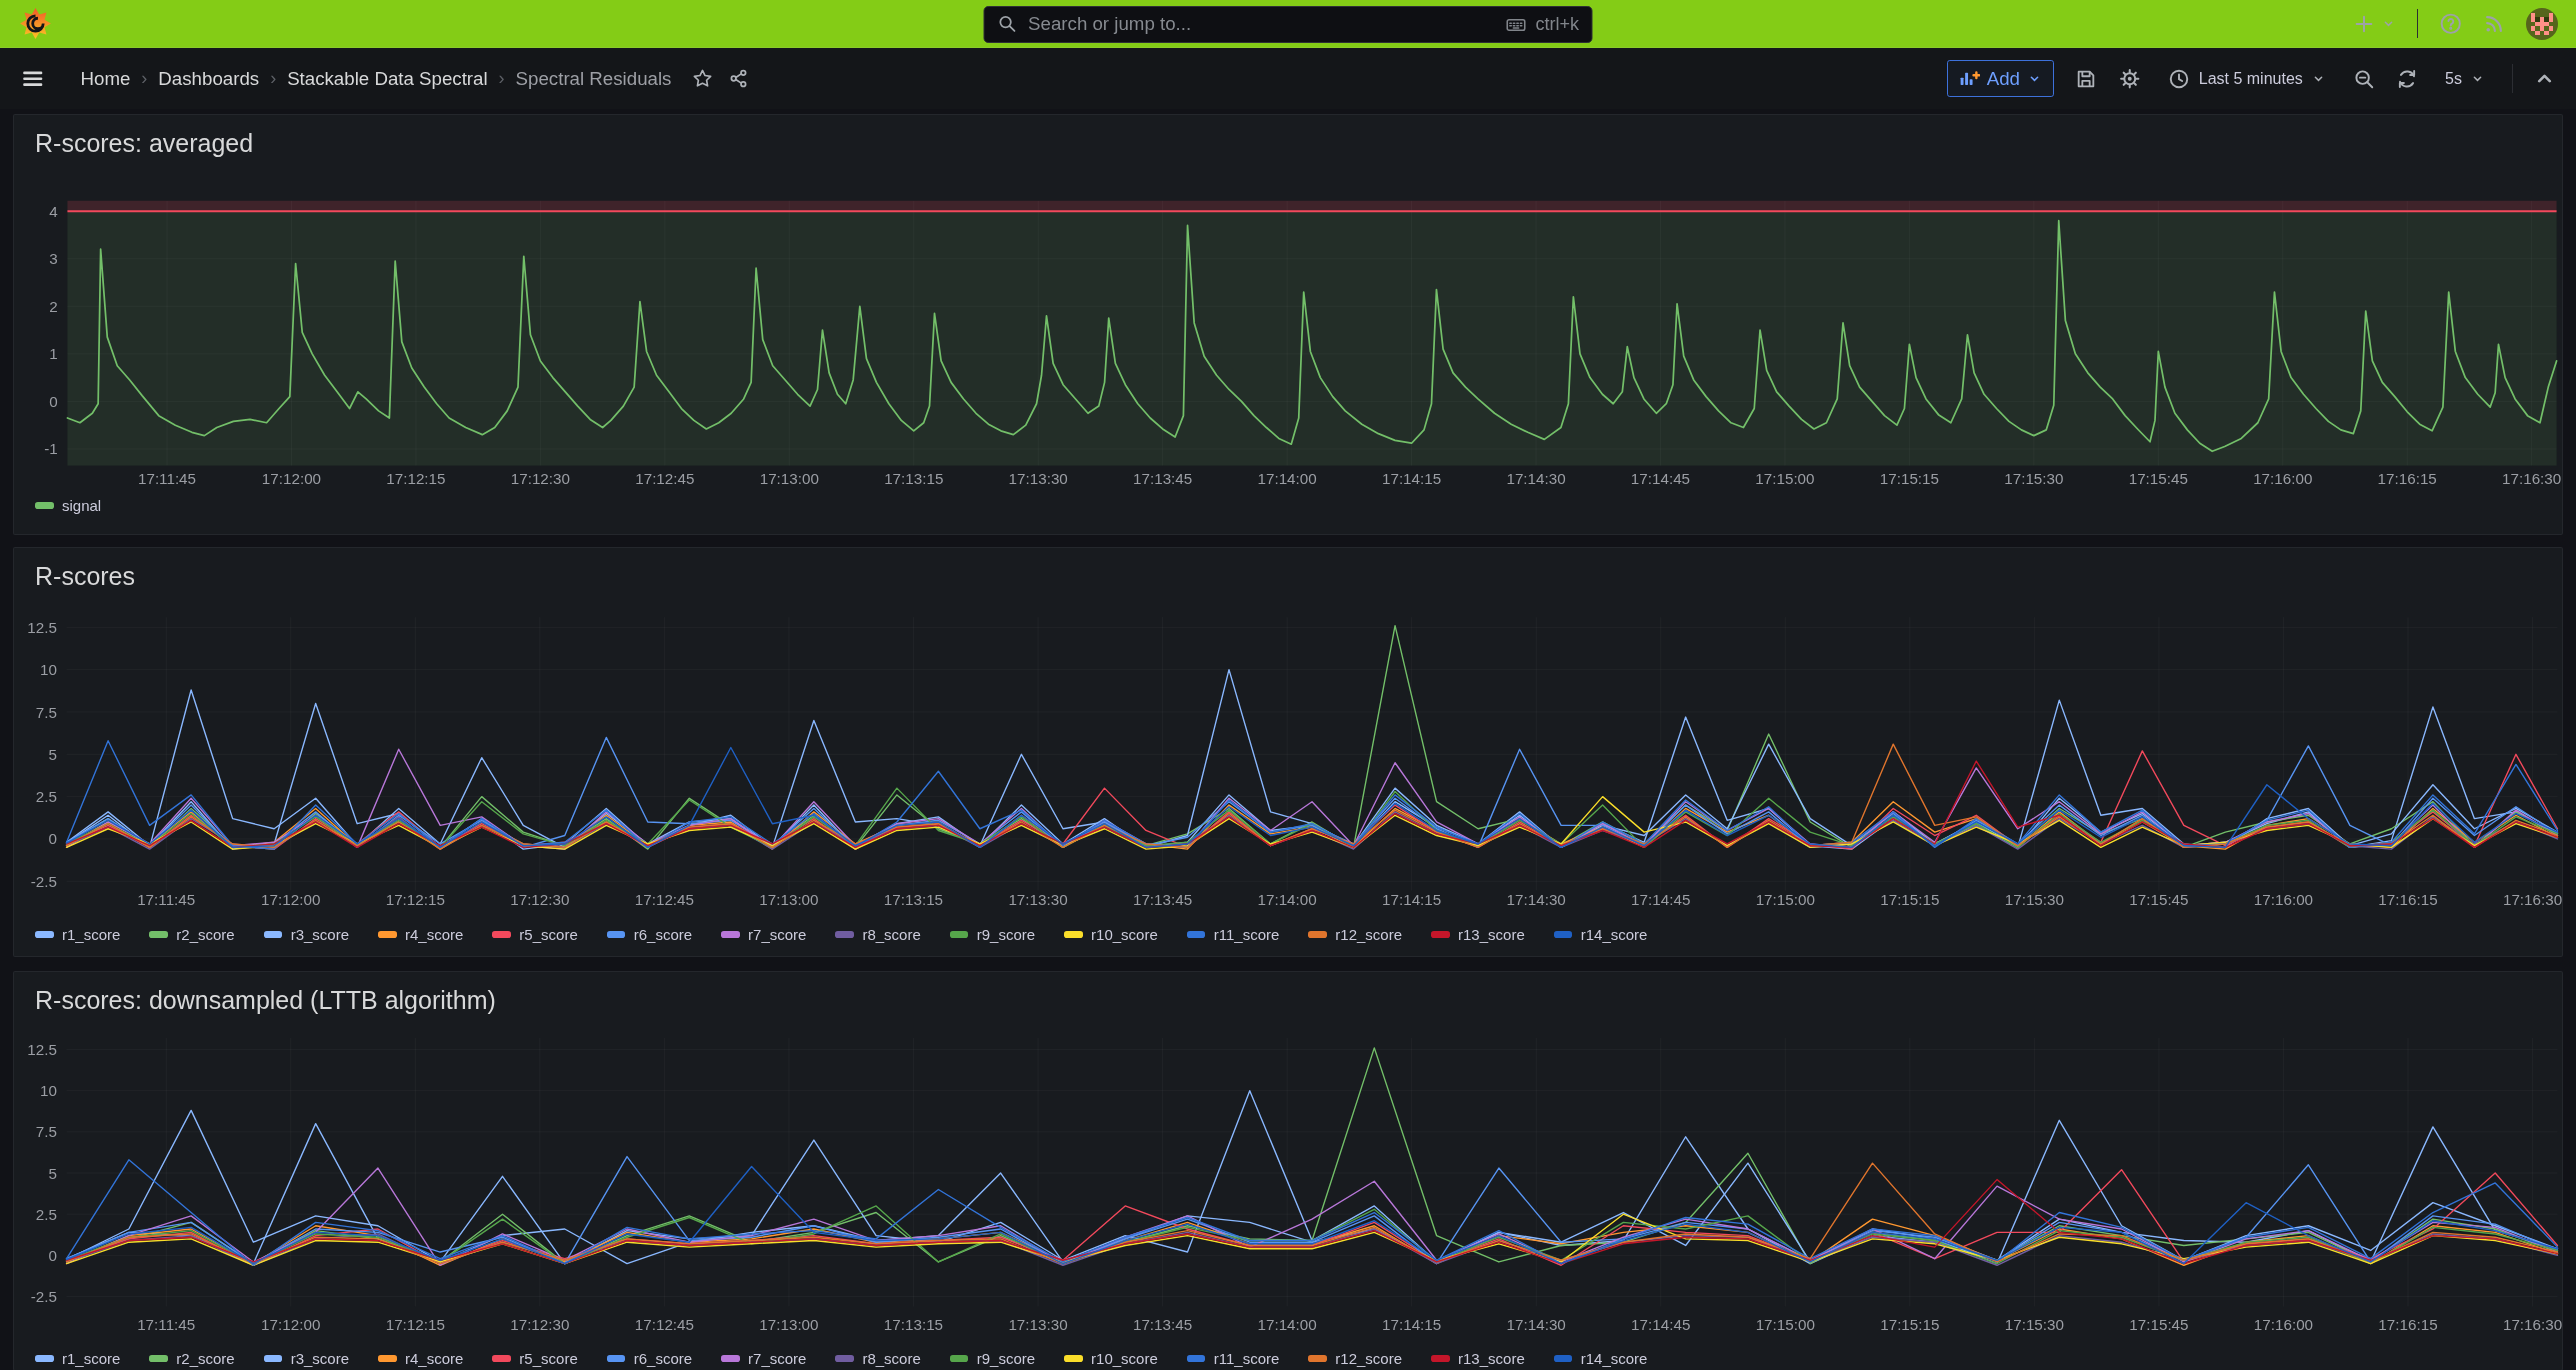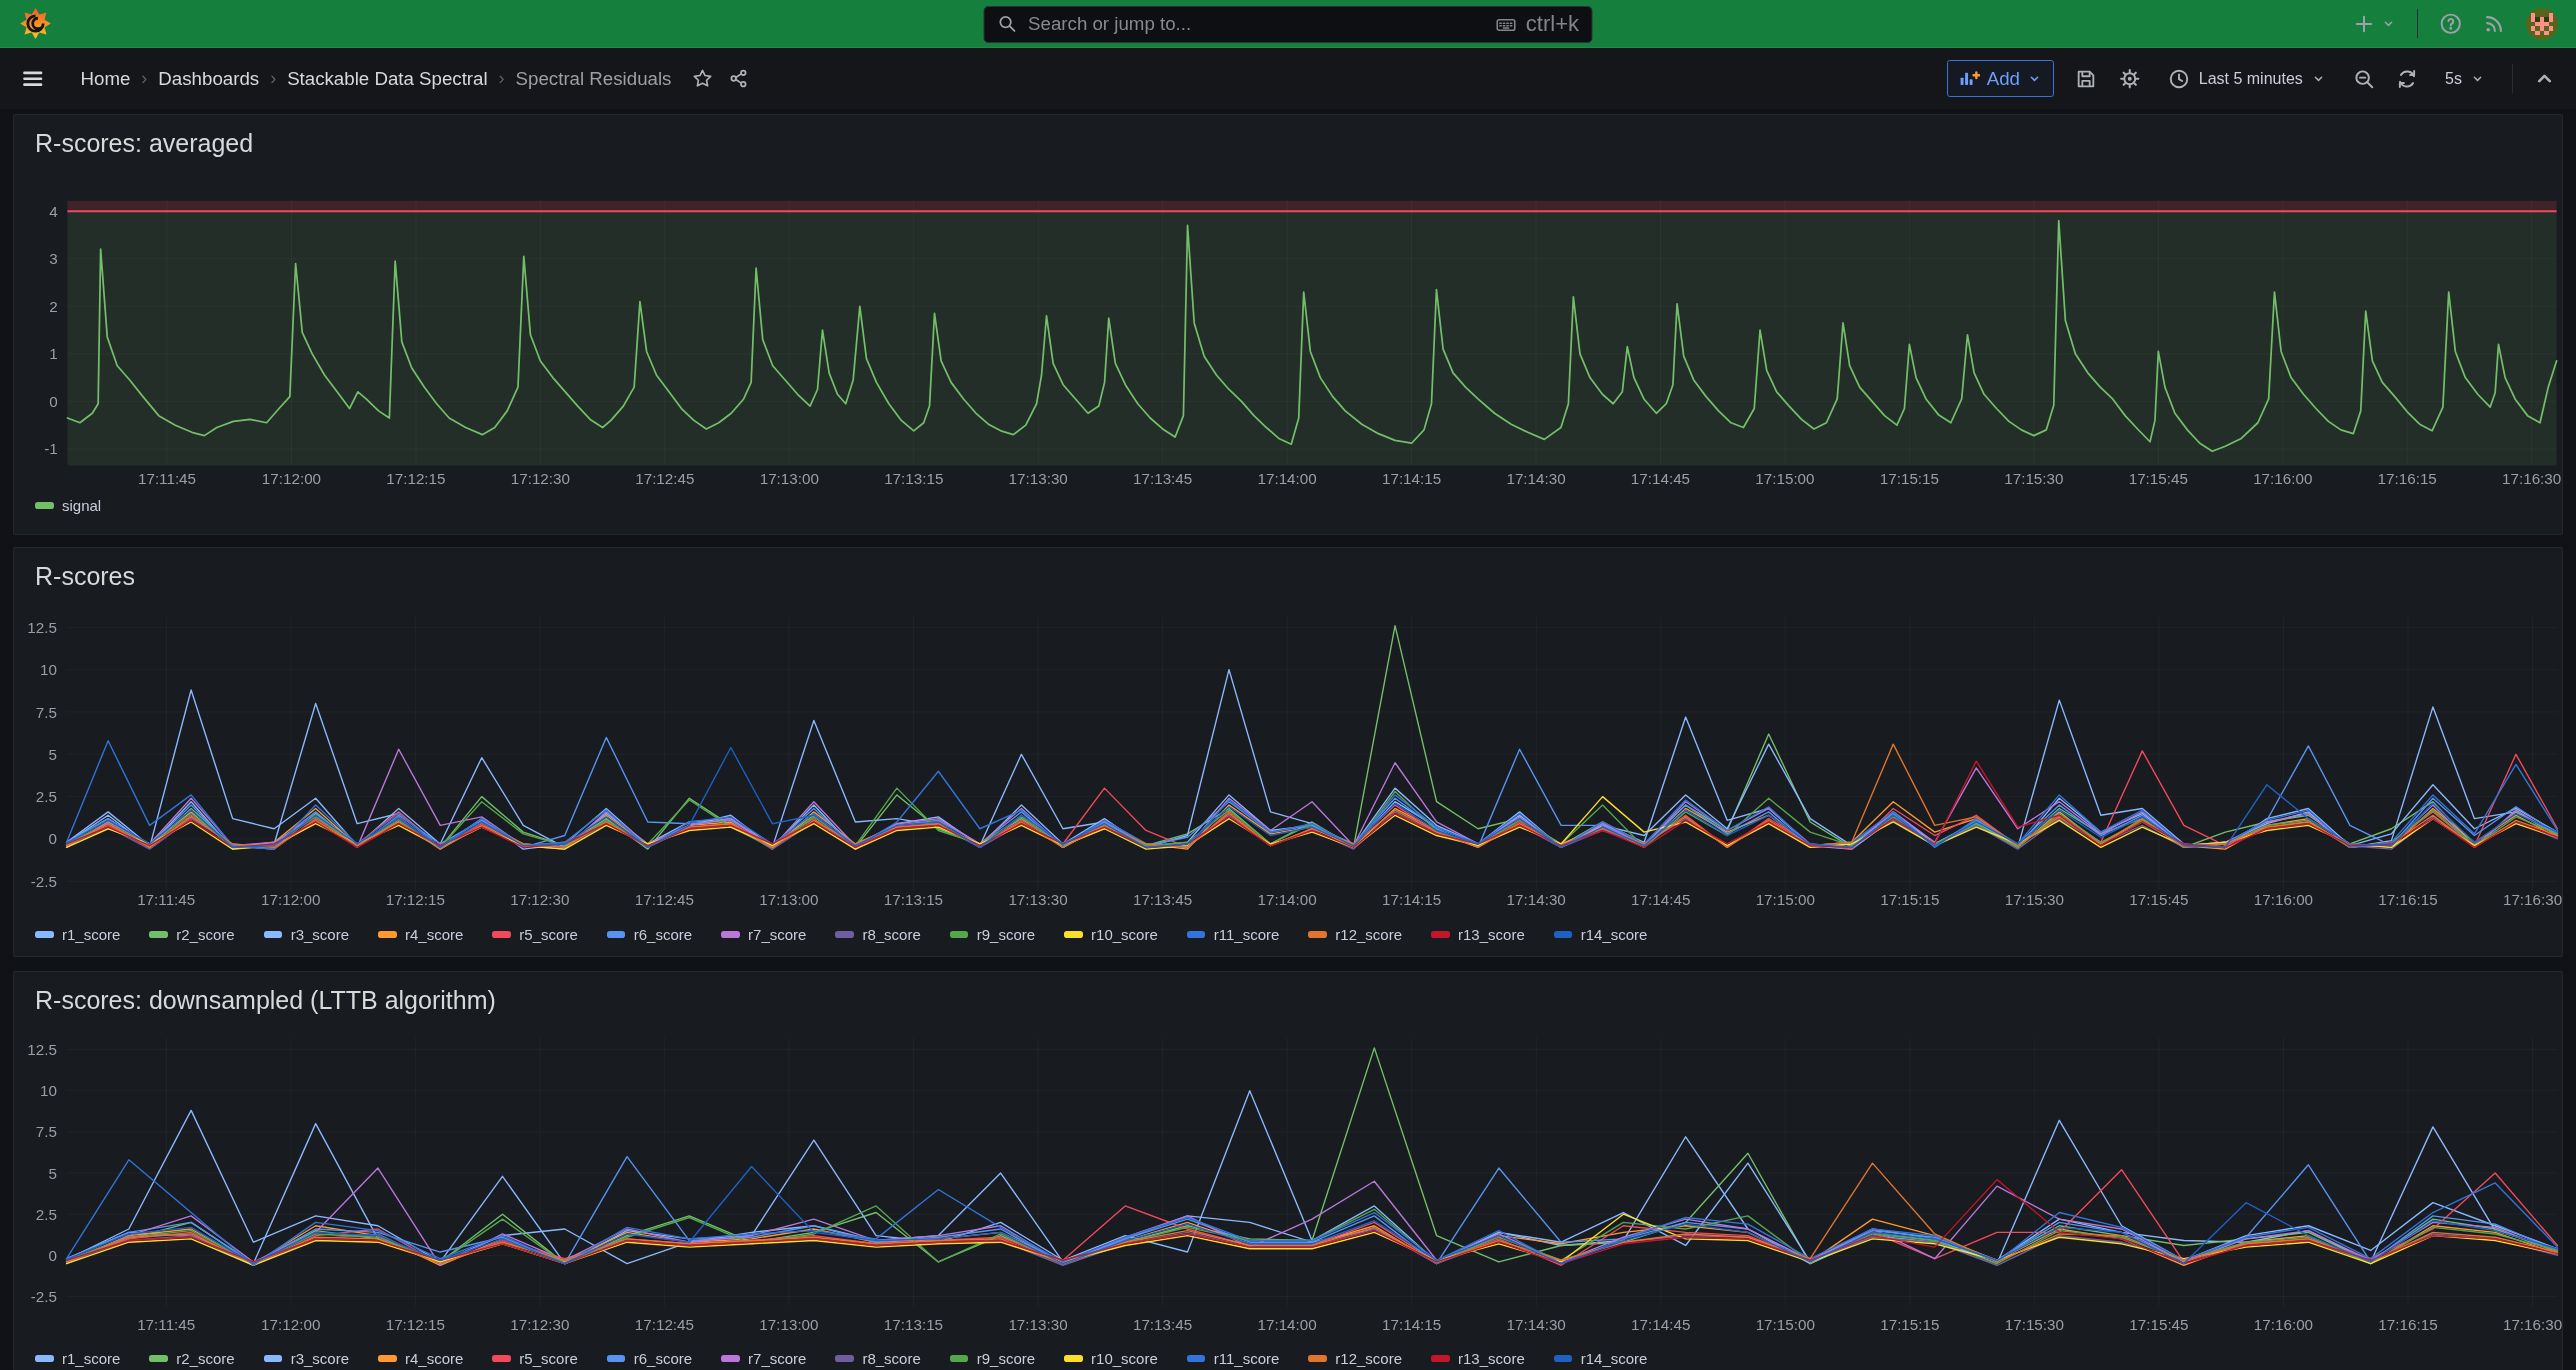--- a/index.html
+++ b/index.html
@@ -1,26 +1,26 @@
 <!DOCTYPE html>
 <html style="font-size:11px"><head>
 <meta charset="utf-8">
 <style>
   html,body{margin:0;padding:0;background:#111217;width:2576px;height:1371px;overflow:hidden;
     font-family:"Liberation Sans",sans-serif;color:#ccccdc;}
   .screen{position:relative;width:2576px;height:1371px;}
   
-  .topnav{position:absolute;top:0;left:0;right:0;height:48px;background:#15803d;
+  .topnav{position:absolute;top:0;left:0;right:0;height:48px;background:#84cc16;
     border-bottom:0.7px solid rgba(204,204,220,.10);display:flex;align-items:center;padding:0 18px;box-sizing:border-box;}
   .logo{width:35px;height:35px;flex:0 0 auto;cursor:pointer;}
   .searchwrap{position:absolute;left:50%;transform:translateX(-50%);top:5.5px;width:609px;height:37px;
     background:#0e0f13;border:0.7px solid #2e3036;border-radius:4.8px;display:flex;align-items:center;padding:0 12.5px;box-sizing:border-box;gap:9.7px;}
   .searchwrap input{flex:1;background:transparent;border:none;outline:none;color:#9fa3a8;font-size:18.7px;font-family:inherit;}
   .searchwrap input::placeholder{color:#868a90;}
-  .shortcut{display:flex;align-items:center;gap:9px;color:#81858b;font-size:22px;}
+  .shortcut{display:flex;align-items:center;gap:9px;color:#81858b;font-size:18px;}
   .navright{margin-left:auto;display:flex;align-items:center;gap:21px;}
   .icon-btn{display:flex;align-items:center;justify-content:center;background:none;border:none;cursor:pointer;padding:0;color:#9da2a8;}
   .vdiv{width:0.7px;height:29px;background:#2c2e33;}
   .avatar{width:32px;height:32px;border-radius:50%;overflow:hidden;cursor:pointer;}
   
   .toolbar{position:absolute;top:48px;left:0;right:0;height:61px;background:#141619;display:flex;align-items:center;
     padding:0 21px;box-sizing:border-box;}
   .crumbs{display:flex;align-items:center;gap:11px;margin-left:36px;font-size:18.7px;}
   .crumb{color:#d8d9da;cursor:pointer;white-space:nowrap;}
   .crumb.current{color:#9d9fa5;cursor:default;}

